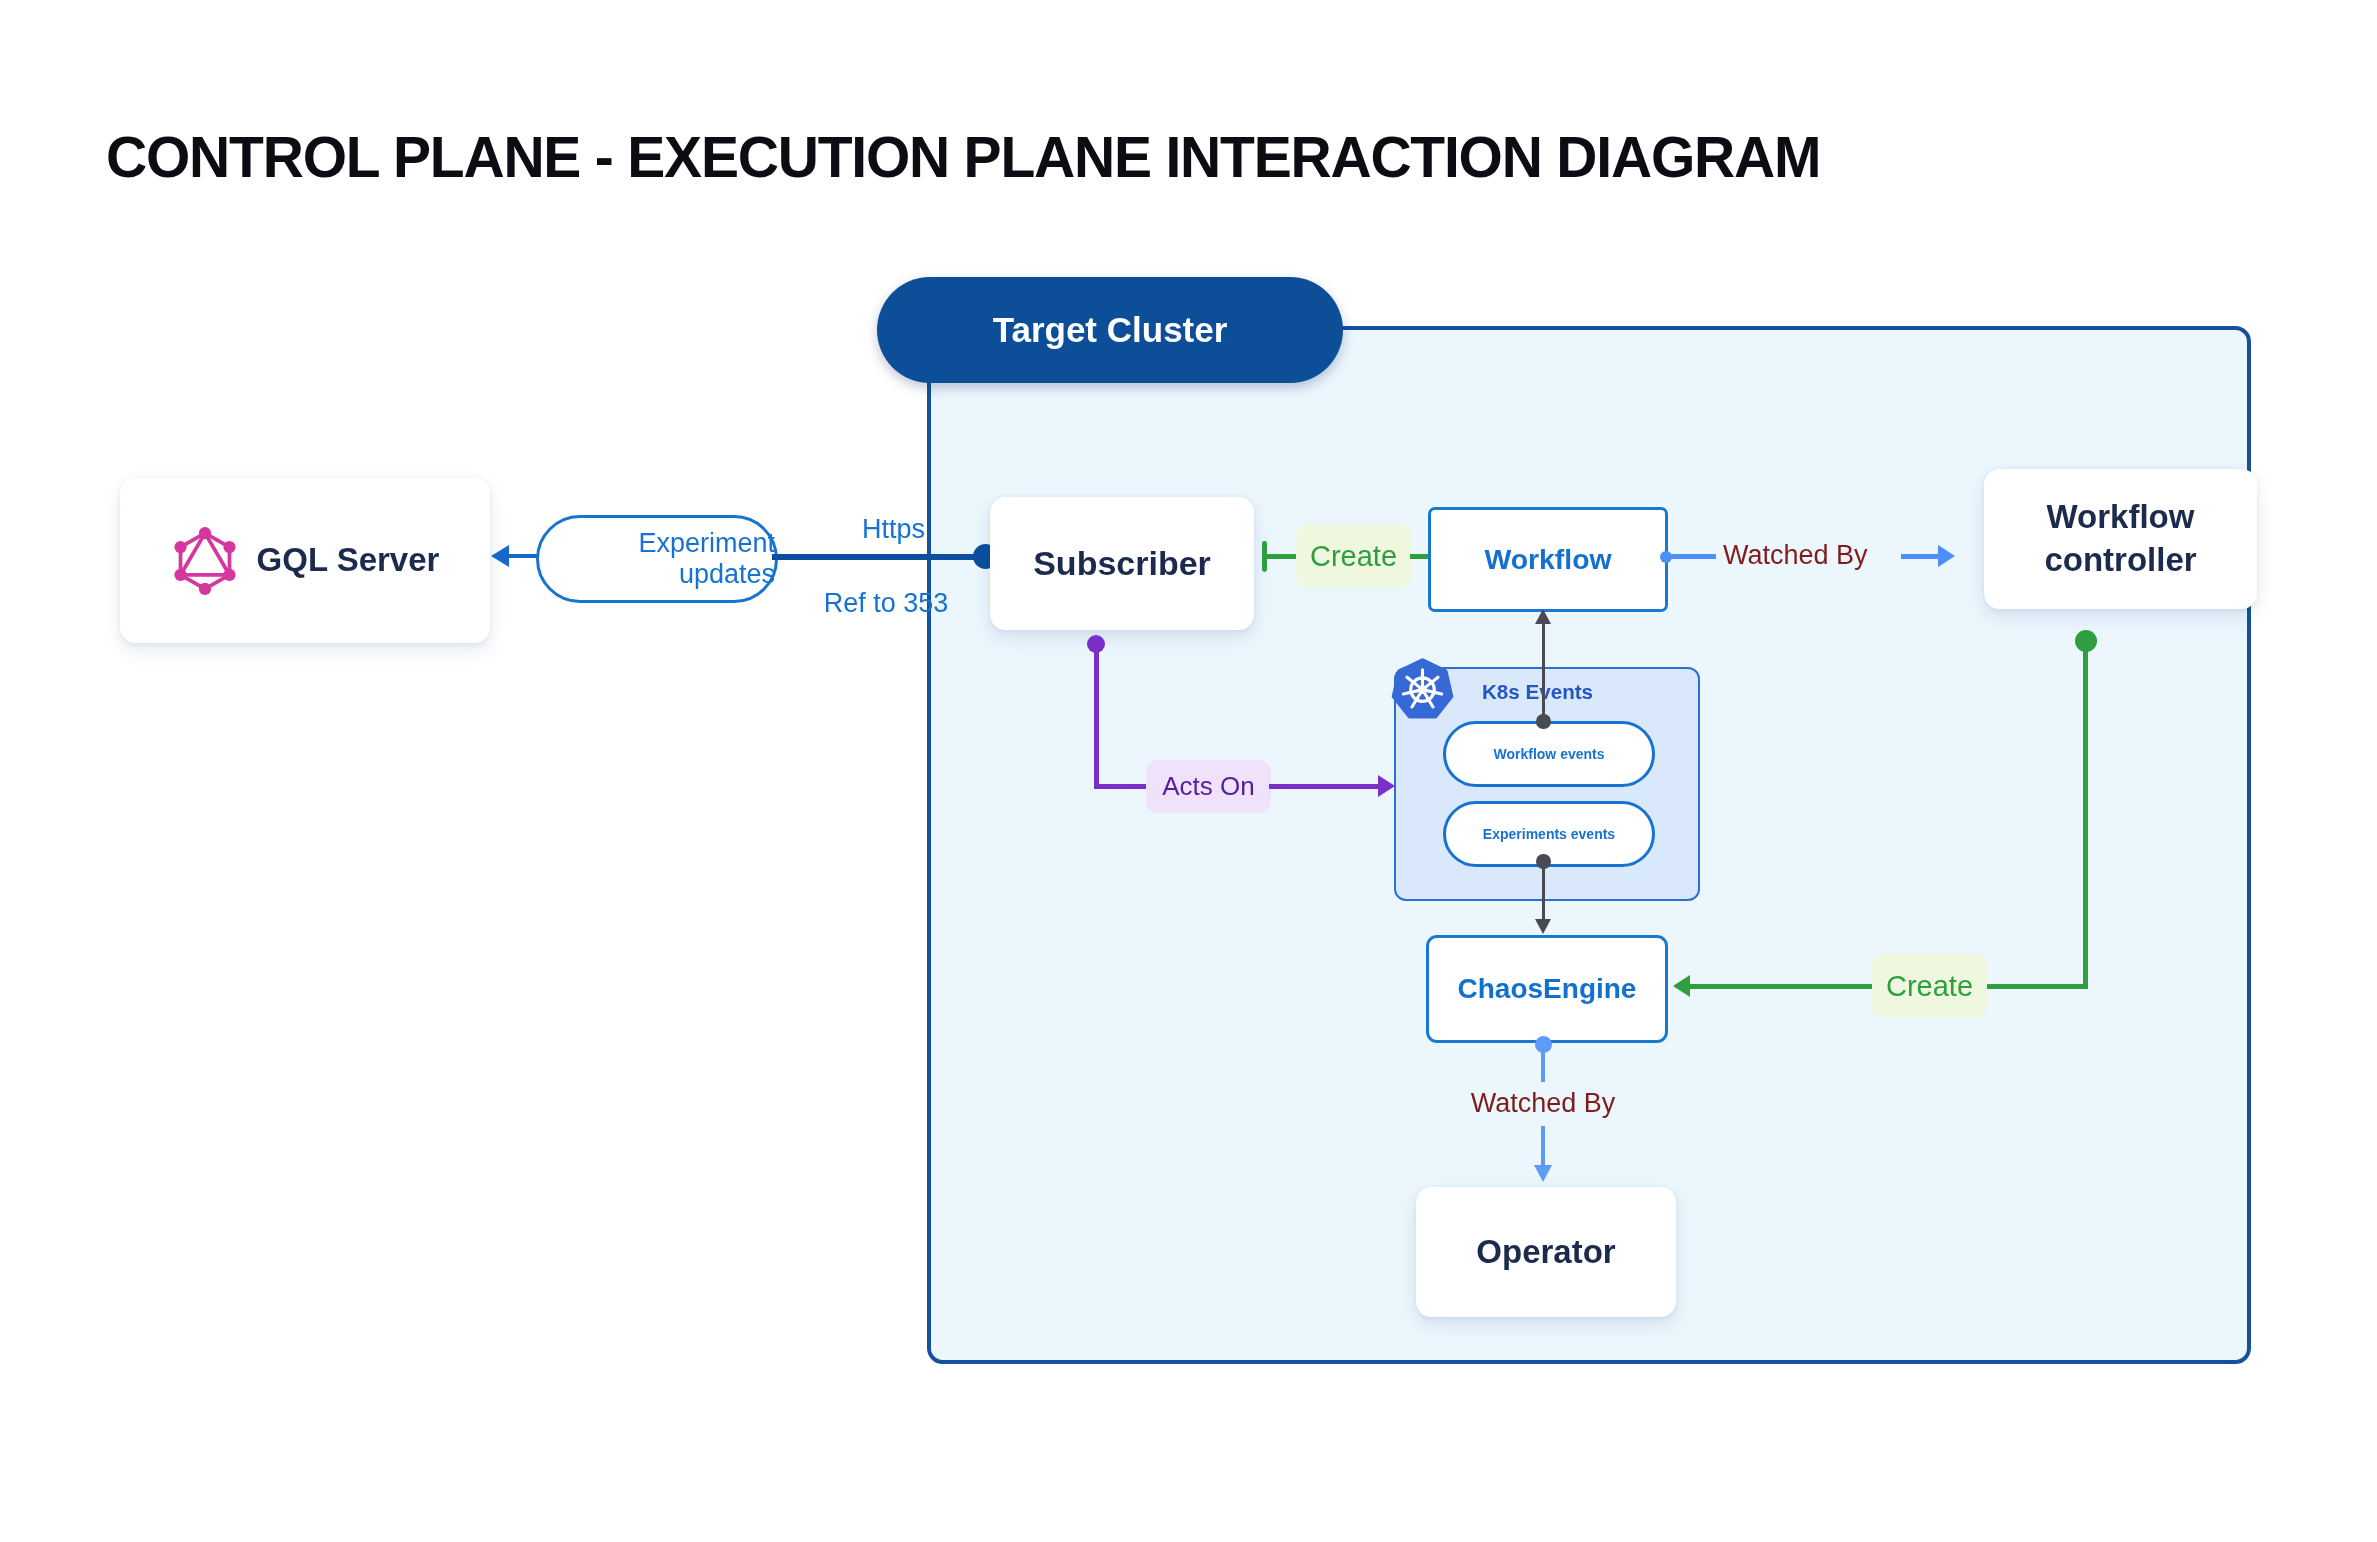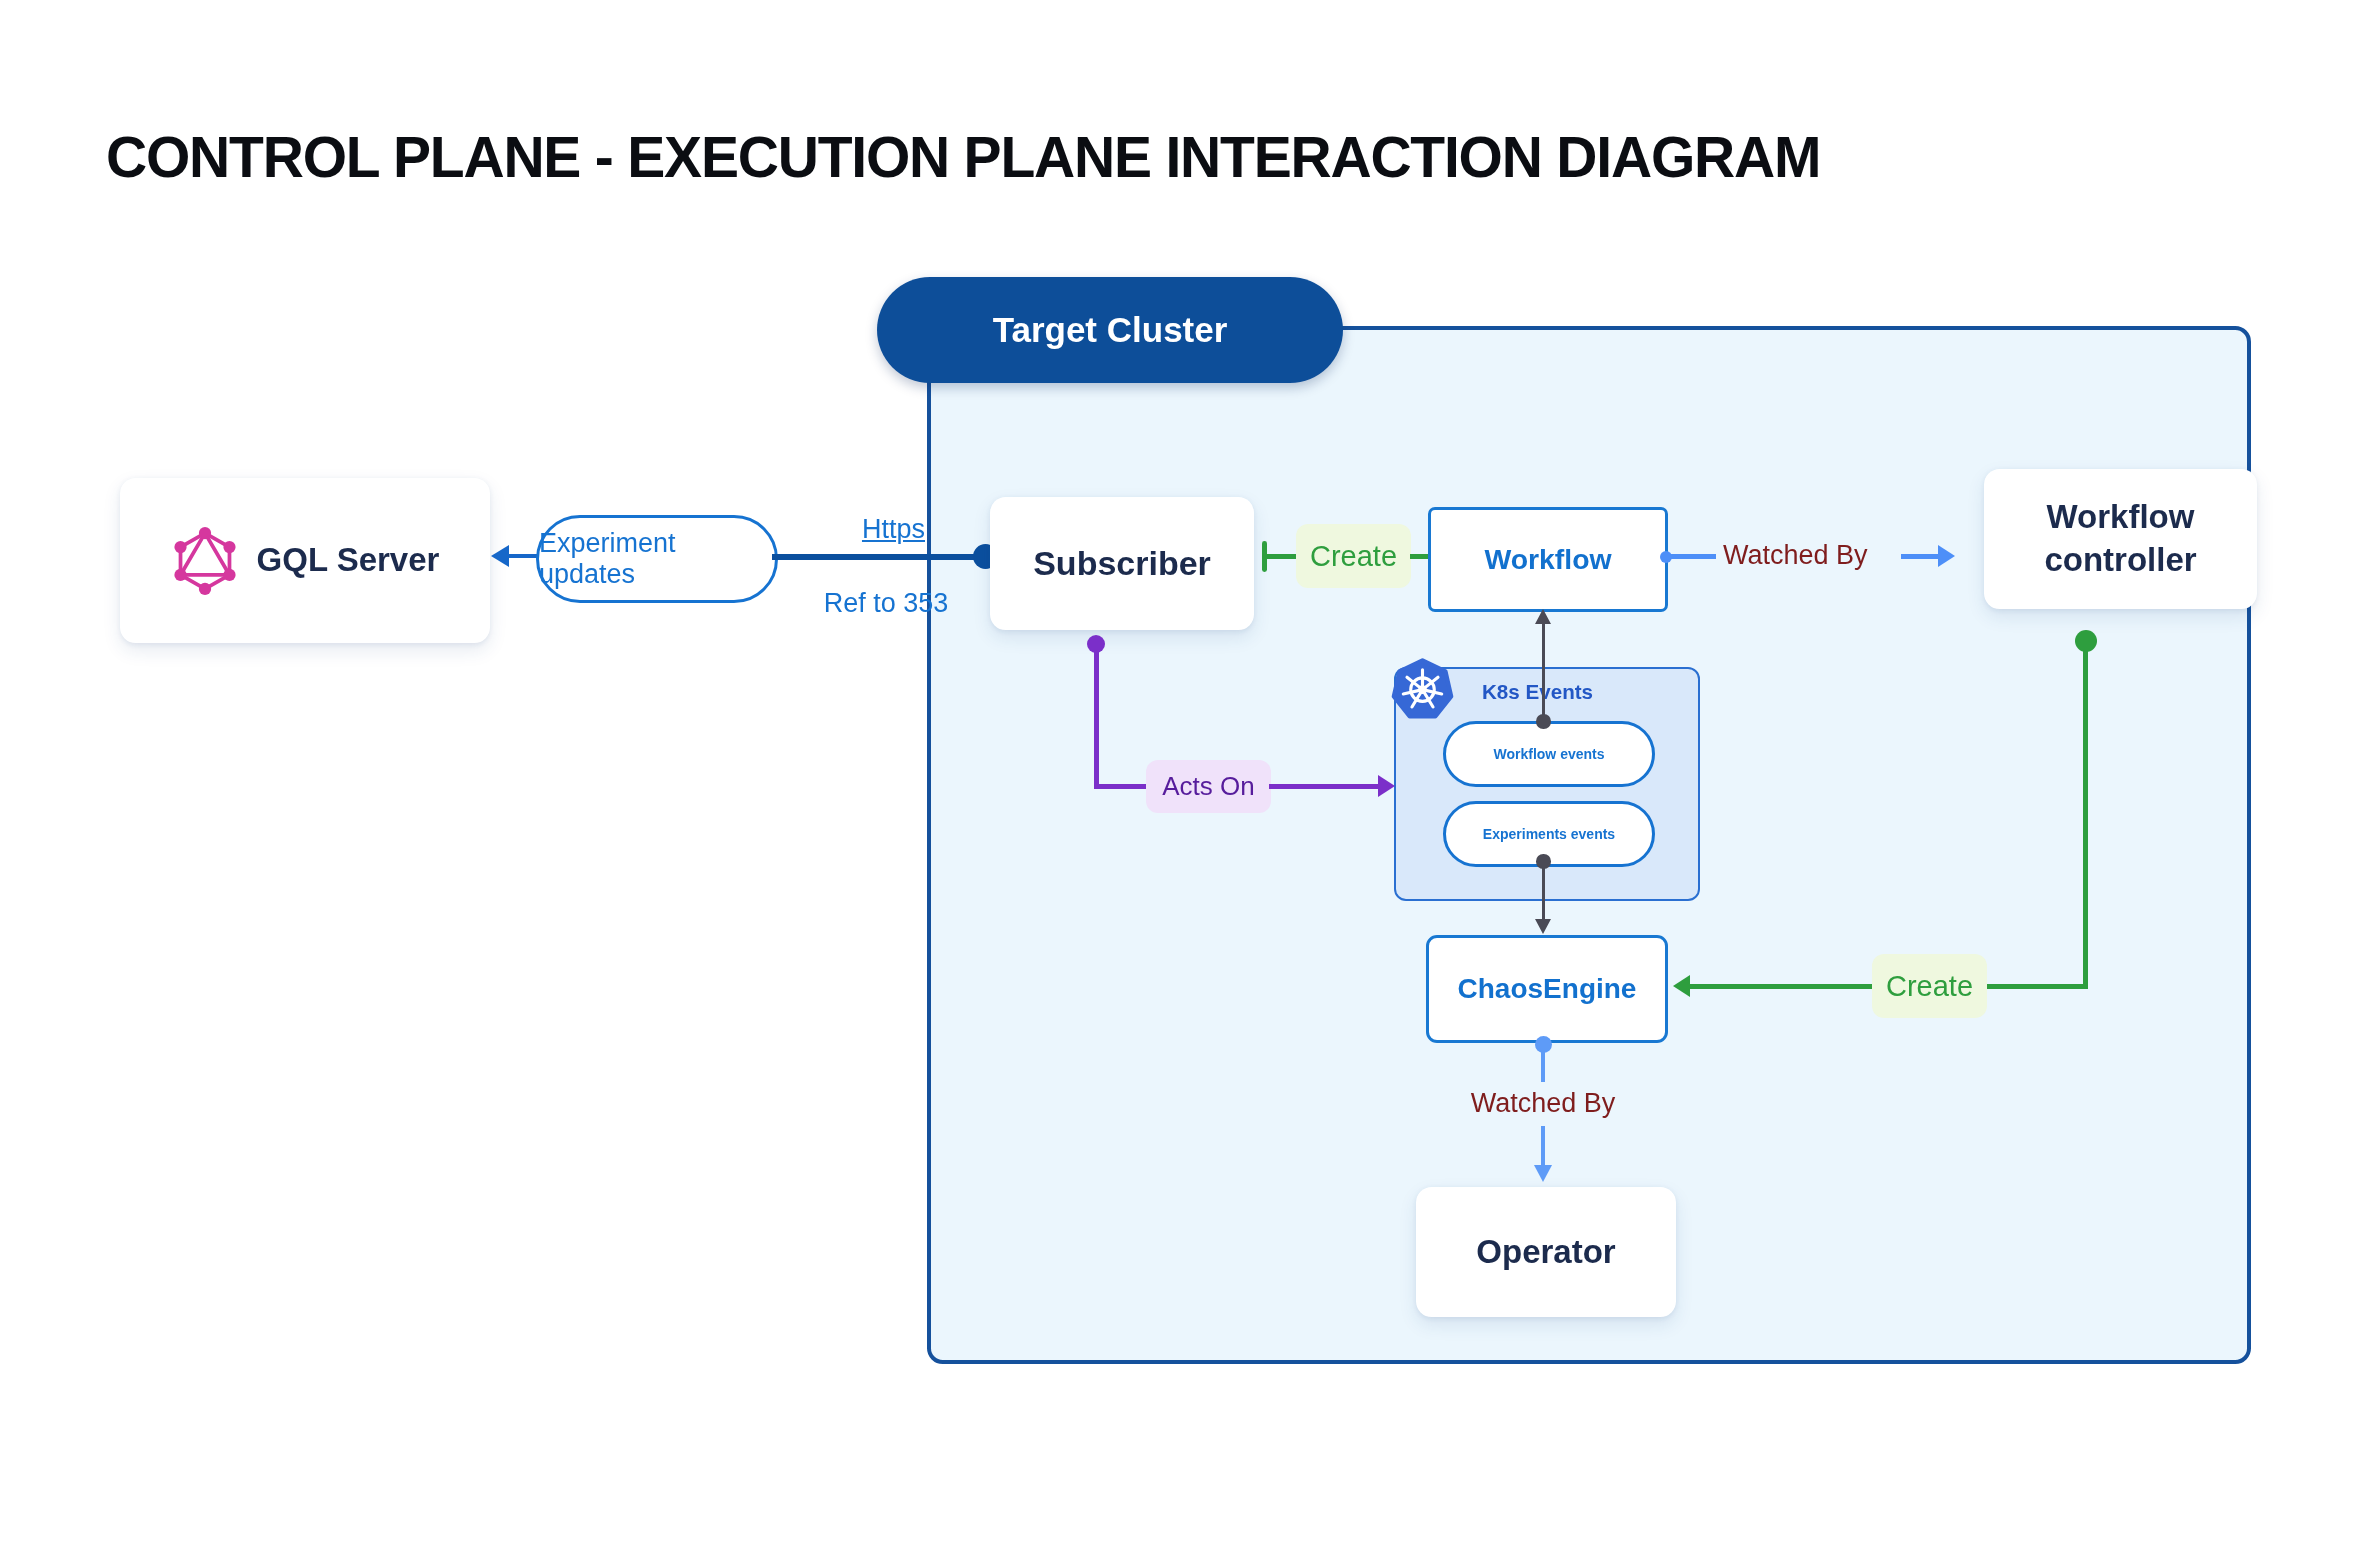--- a/index.html
+++ b/index.html
@@ -15,21 +15,21 @@
                 color:#ffffff;font-size:35px;font-weight:600;box-shadow:0 4.8px 12px rgba(10,40,90,.25);}
   .card{background:#ffffff;border-radius:15.7px;display:flex;align-items:center;justify-content:center;
         box-shadow:0 7.3px 18px rgba(30,70,130,.10),0 1.8px 4.8px rgba(30,70,130,.08);}
   .card .lbl{font-size:33px;font-weight:700;text-align:center;line-height:1.3;}
   .bluebox{background:#ffffff;border:3.6px solid #1878d2;border-radius:11px;display:flex;align-items:center;justify-content:center;}
   .bluebox .lbl{font-size:28.4px;font-weight:700;color:#1271ce;}
   .k8sbox{background:#d9e8fa;border:2.4px solid #2a6fd1;border-radius:12px;}
   .evpill{background:#ffffff;border:3px solid #1673d1;border-radius:36px;display:flex;align-items:center;justify-content:center;
           font-size:14px;font-weight:600;color:#1673d1;}
   .oval{background:#ffffff;border:3px solid #1673d1;border-radius:48px;display:flex;align-items:center;justify-content:center;
-        font-size:27px;font-weight:500;color:#1673d1;text-align:left;line-height:1.15;}
+        font-size:27px;font-weight:500;color:#1673d1;text-align:right;line-height:1.15;}
   .tag{border-radius:12px;display:flex;align-items:center;justify-content:center;font-size:29px;font-weight:500;}
   .tag.green{background:#eff8df;color:#2e9e3e;}
   .tag.purple{background:#f0e2fa;color:#571d9c;font-size:26px;}
   .edge-lbl{font-size:27px;font-weight:500;white-space:nowrap;}
   .blue-edge{color:#1673d1;}
   .lightblue{color:#7f1d1d;}
   .k8s-lbl{font-size:20.6px;font-weight:700;color:#2357c5;}
   
   .line{position:absolute;}
   .dot{position:absolute;border-radius:50%;}
@@ -71,21 +71,21 @@
     <span>Target Cluster</span>
   </div>
 
   <div class="arr l" style="left:491px;top:545px;border-right:18px solid #1667c9;"></div>
   <div class="line" style="left:508px;top:554px;width:29px;height:4.2px;background:#1667c9;"></div>
   <div class="abs oval" style="left:536px;top:515px;width:236px;height:82px;">
     <span>Experiment updates</span>
   </div>
   <div class="line" style="left:772px;top:554px;width:206px;height:6px;background:#0b4f9e;"></div>
   <div class="dot" style="left:973px;top:544px;width:25.4px;height:25.4px;background:#0b4f9e;"></div>
-  <div class="abs edge-lbl blue-edge" style="left:744px;top:514px;width:181px;text-align:right;text-decoration:underline;">Https</div>
+  <div class="abs edge-lbl blue-edge" style="left:744px;top:514px;width:181px;text-align:right;">Https</div>
   <div class="abs edge-lbl blue-edge" style="left:786px;top:588px;width:200px;text-align:center;">Ref to 353</div>
 
   <div class="abs card" style="left:990px;top:490px;width:264px;height:133px;margin-top:7px;">
     <span class="lbl navy" style="font-size:34px;">Subscriber</span>
   </div>
 
   <div class="line" style="left:1262px;top:541px;width:4.8px;height:31px;background:#2e9e3e;border-radius:2.4px;"></div>
   <div class="line" style="left:1266px;top:554px;width:30px;height:4.8px;background:#2e9e3e;"></div>
   <div class="abs tag green" style="left:1296px;top:524px;width:115px;height:64px;">
     <span>Create</span>

